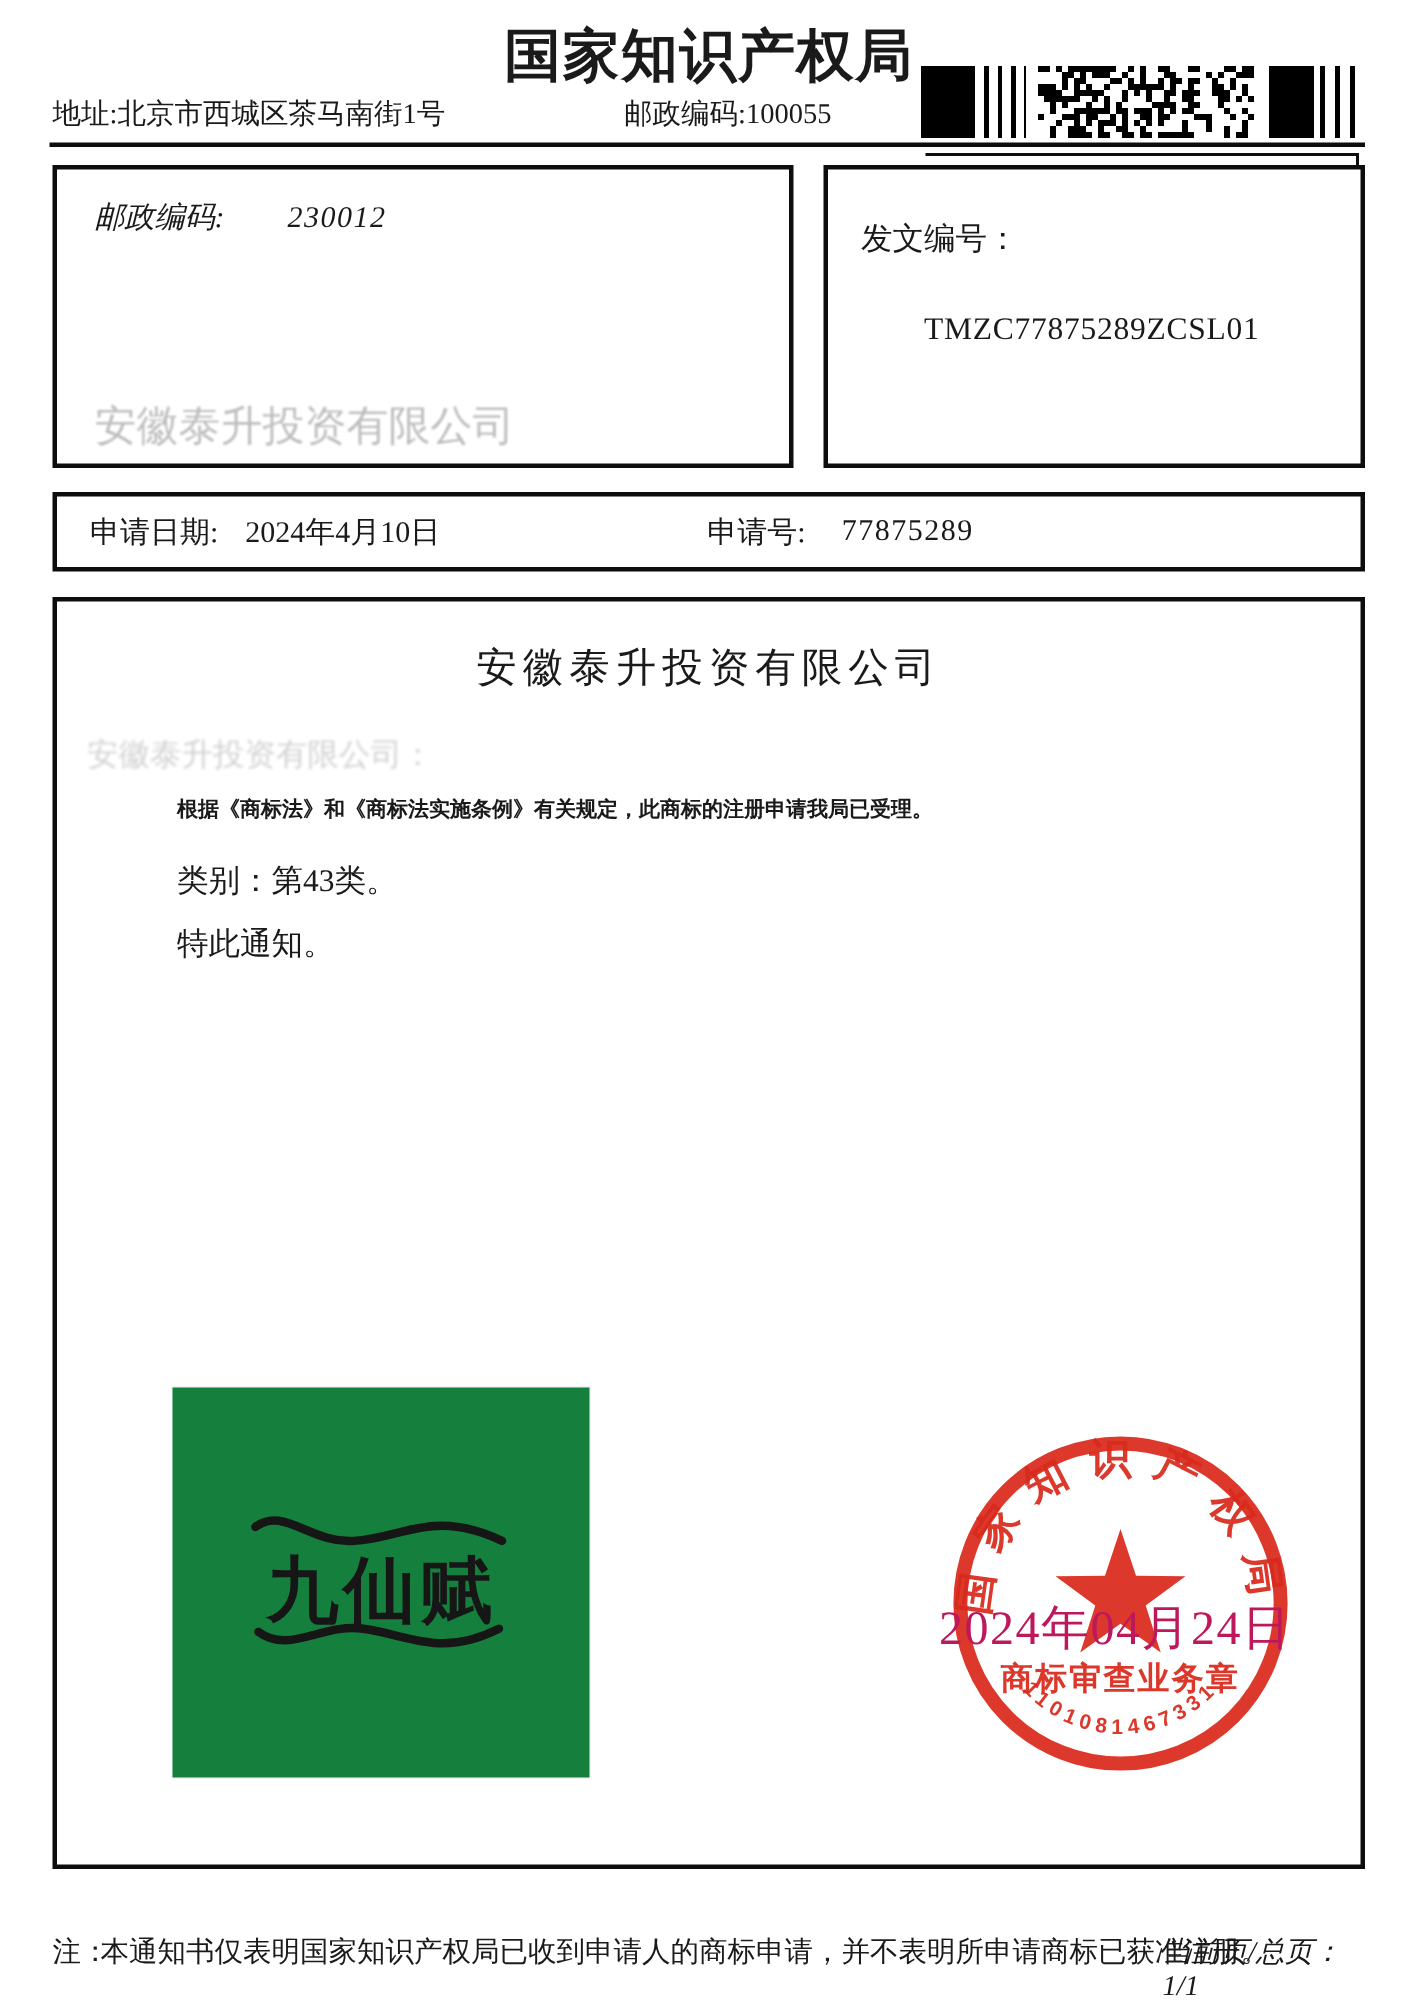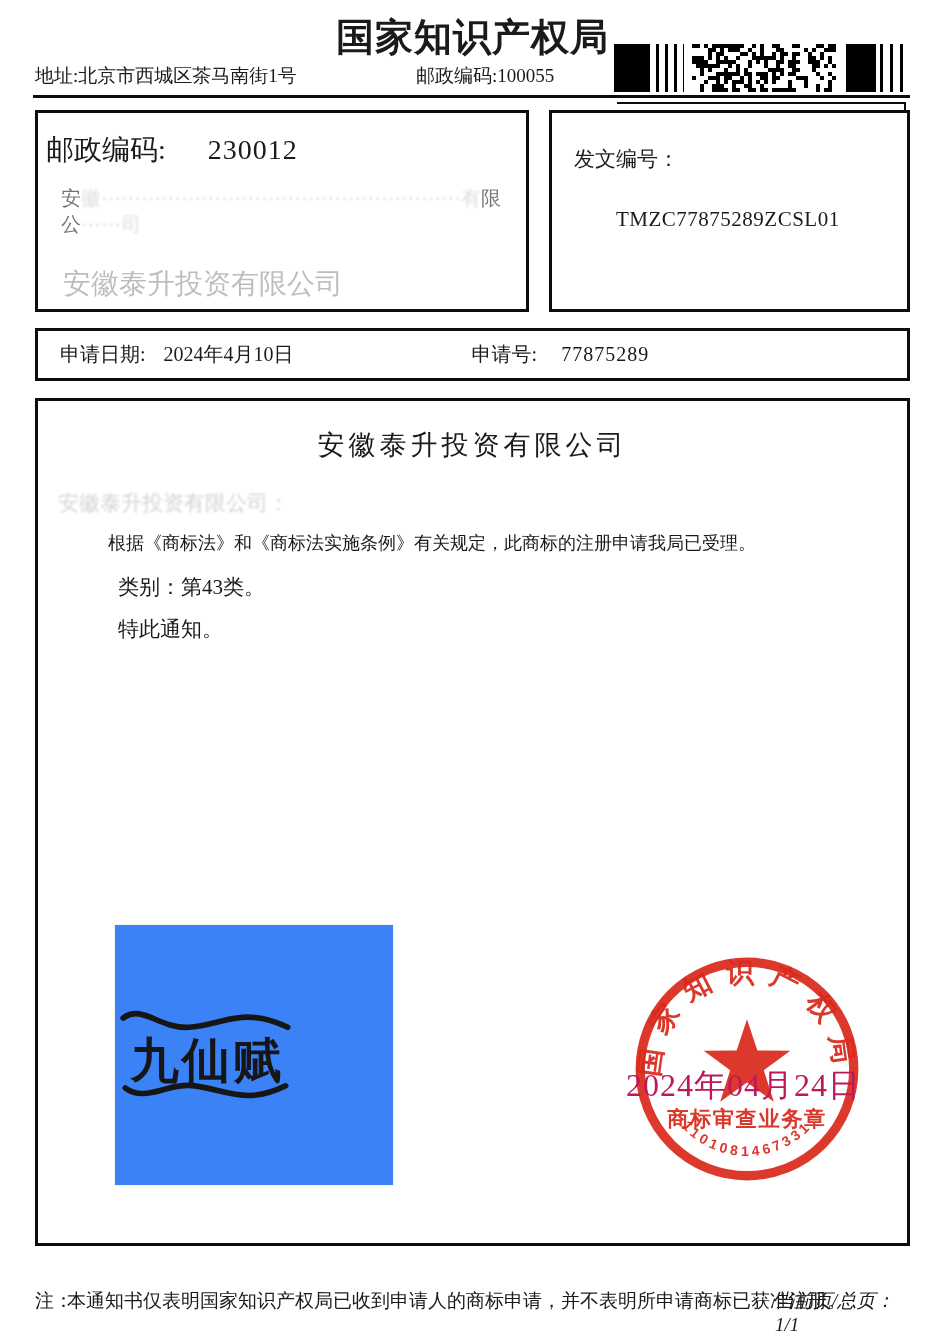--- a/index.html
+++ b/index.html
@@ -27,21 +27,21 @@
   .bc-bars2 { width:30px; margin-left:4px;
     background:repeating-linear-gradient(90deg,#000 0 3px,#fff 3px 10px); }
 
   
   .box { position:absolute; border:3px solid #0d0d0d; background:#fff; }
   .recipient-box { left:35px; top:110px; width:494px; height:202px; }
   .dispatch-box  { left:549px; top:110px; width:361px; height:202px; }
   .appbar        { left:35px;  top:328px; width:875px; height:53px; }
   .notice-box    { left:35px;  top:398px; width:875px; height:848px; }
 
-  .rb-postrow { position:absolute; left:8px; top:18px; font-size:28px; }
+  .rb-postrow { position:absolute; left:25px; top:18px; font-size:20px;font-style:italic; }
   .rb-postval { margin-left:42px; letter-spacing:1px; }
   .rb-faded { position:absolute; left:23px; top:72px; width:452px; font-size:20px; line-height:26px; }
   .rb-company { position:absolute; left:25px; top:152px; font-size:28px; }
 
   .faint { color:#000; opacity:.14; filter:blur(1px); }
   .semi  { color:#000; opacity:.55; filter:blur(.3px); }
   .ghost { color:#000; opacity:.26; filter:blur(.7px); }
 
   .db-label { position:absolute; left:22px; top:32px; font-size:21px; }
   .db-value { position:absolute; left:64px; top:94px; font-size:21px; letter-spacing:.5px; }
@@ -50,27 +50,27 @@
   .ab-datelabel { }
   .ab-dateval { margin-left:18px; }
   .ab-numlabel { margin-left:178px; }
   .ab-numval { margin-left:24px; letter-spacing:1px; }
 
   
   .notice-title { position:absolute; top:26px; left:0; width:100%; text-align:center;
                   font-size:27px; letter-spacing:4px; }
   .notice-addressee { position:absolute; left:20px; top:88px; font-size:21px;
                       opacity:.2; filter:blur(.9px); }
-  .notice-p1 { position:absolute; left:70px; top:130px; width:775px; font-size:18px; }
+  .notice-p1 { position:absolute; left:80px; top:130px; width:775px; font-size:14px;font-weight:bold; }
   .notice-cat { position:absolute; left:80px; top:172px; font-size:21px; }
   .notice-close { position:absolute; left:80px; top:214px; font-size:21px; }
 
   
-  .tm-block { position:absolute; left:77px; top:524px; width:278px; height:260px; background:#3b82f6;
-              box-shadow:0 0 0 1px rgba(0,0,0,0.045); display:flex; align-items:center; justify-content:flex-start; }
+  .tm-block { position:absolute; left:77px; top:524px; width:278px; height:260px; background:#15803d;
+              box-shadow:0 0 0 1px rgba(0,0,0,0.045); display:flex; align-items:center; justify-content:center; }
   .tm-art { width:185px; height:110px; }
   .tm-art text { font-family:"Liberation Sans","DejaVu Sans",sans-serif; font-weight:900; }
 
   
   .stamp-wrap { position:absolute; left:595px; top:554px; width:228px; height:228px; }
   .stamp-date { position:absolute; left:588px; top:663px; font-size:32px; letter-spacing:1px;
                 color:#be185d; z-index:3; }
 
   
   .agent-line { position:absolute; left:35px; top:1250px; font-size:20px; font-weight:600; }
@@ -297,24 +297,20 @@
   </div>
 
   <div class="hdr-rule"></div>
   <div class="hdr-rule2"></div>
   <div class="hdr-rule2-tick"></div>
 
   <div class="box recipient-box">
     <div class="rb-postrow">
       <span>邮政编码:</span><span class="rb-postval">230012</span>
     </div>
-    <div class="rb-faded">
-      <span class="semi">安</span><span class="faint">徽⋯⋯⋯⋯⋯⋯⋯⋯⋯⋯⋯⋯⋯⋯⋯⋯⋯⋯有</span><span class="semi">限</span><br>
-      <span class="semi">公</span><span class="faint">⋯⋯司</span>
-    </div>
     <div class="rb-company ghost">安徽泰升投资有限公司</div>
   </div>
 
   <div class="box dispatch-box">
     <div class="db-label">发文编号：</div>
     <div class="db-value">TMZC77875289ZCSL01</div>
   </div>
 
   <div class="box appbar">
     <div class="ab-row">

